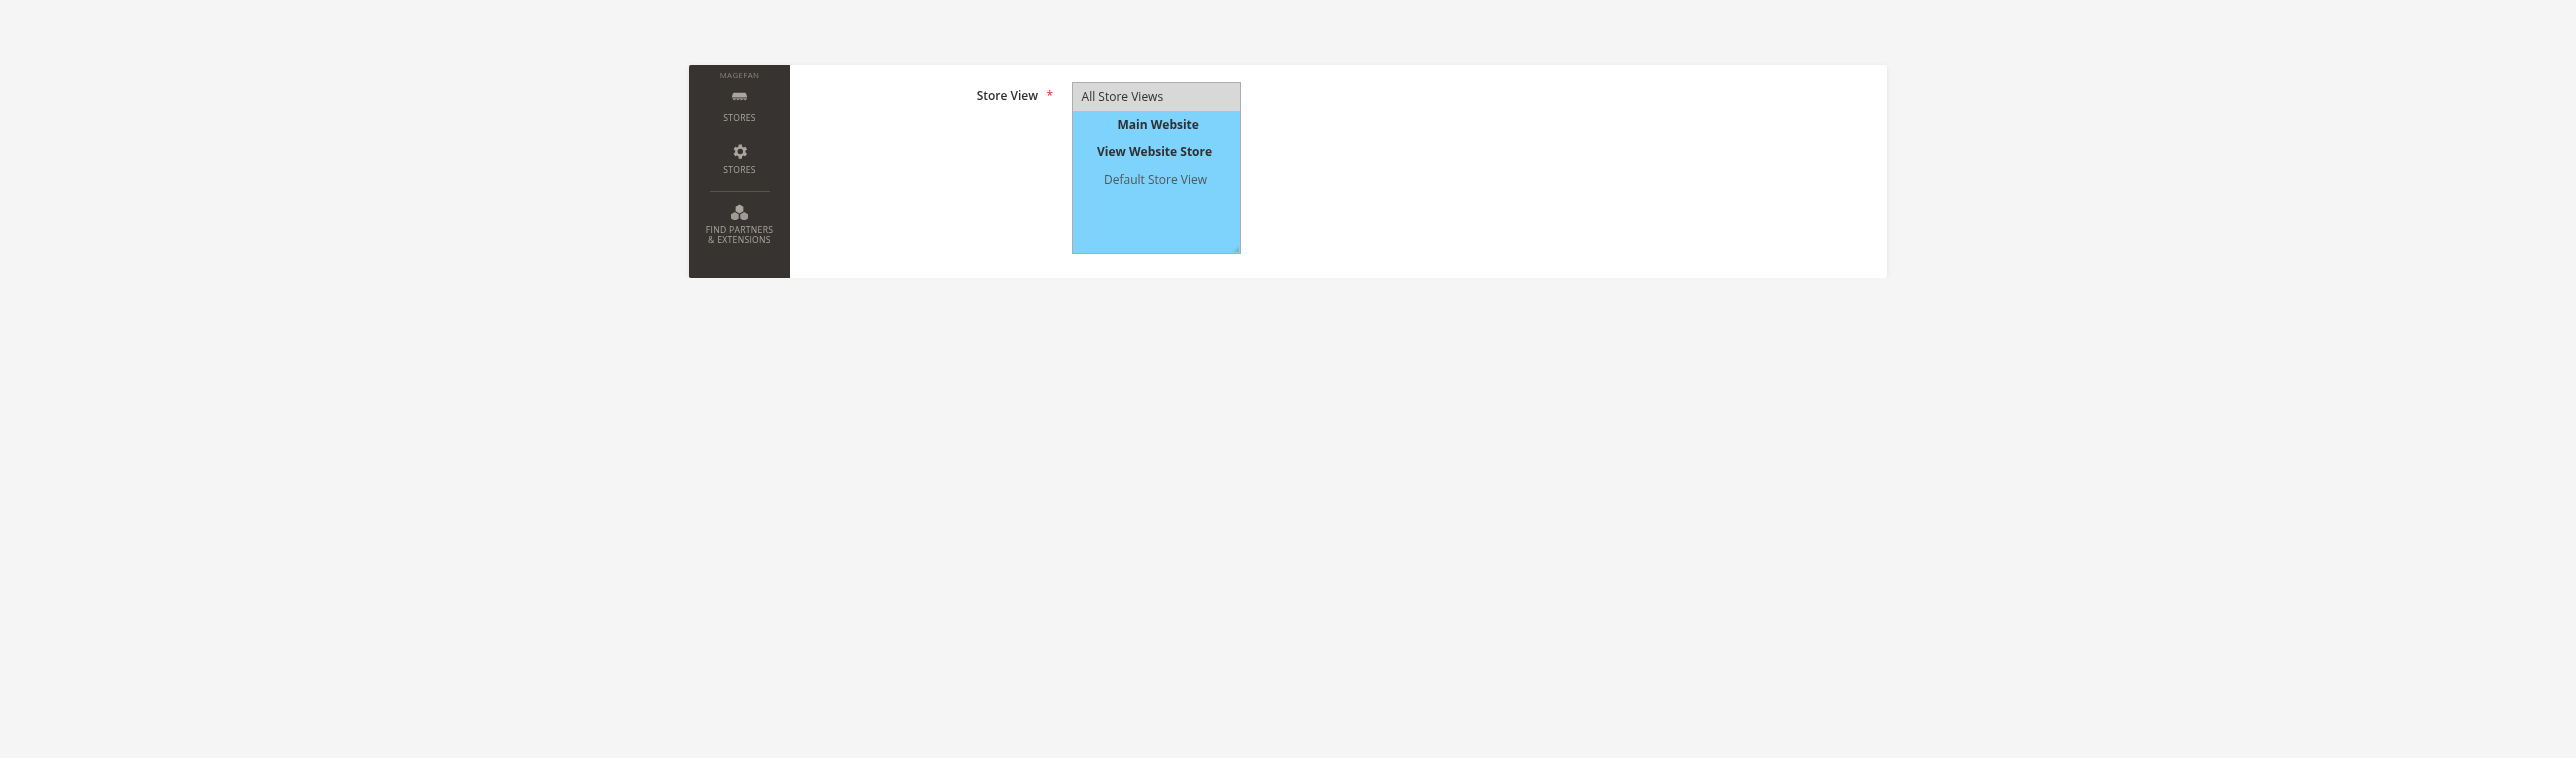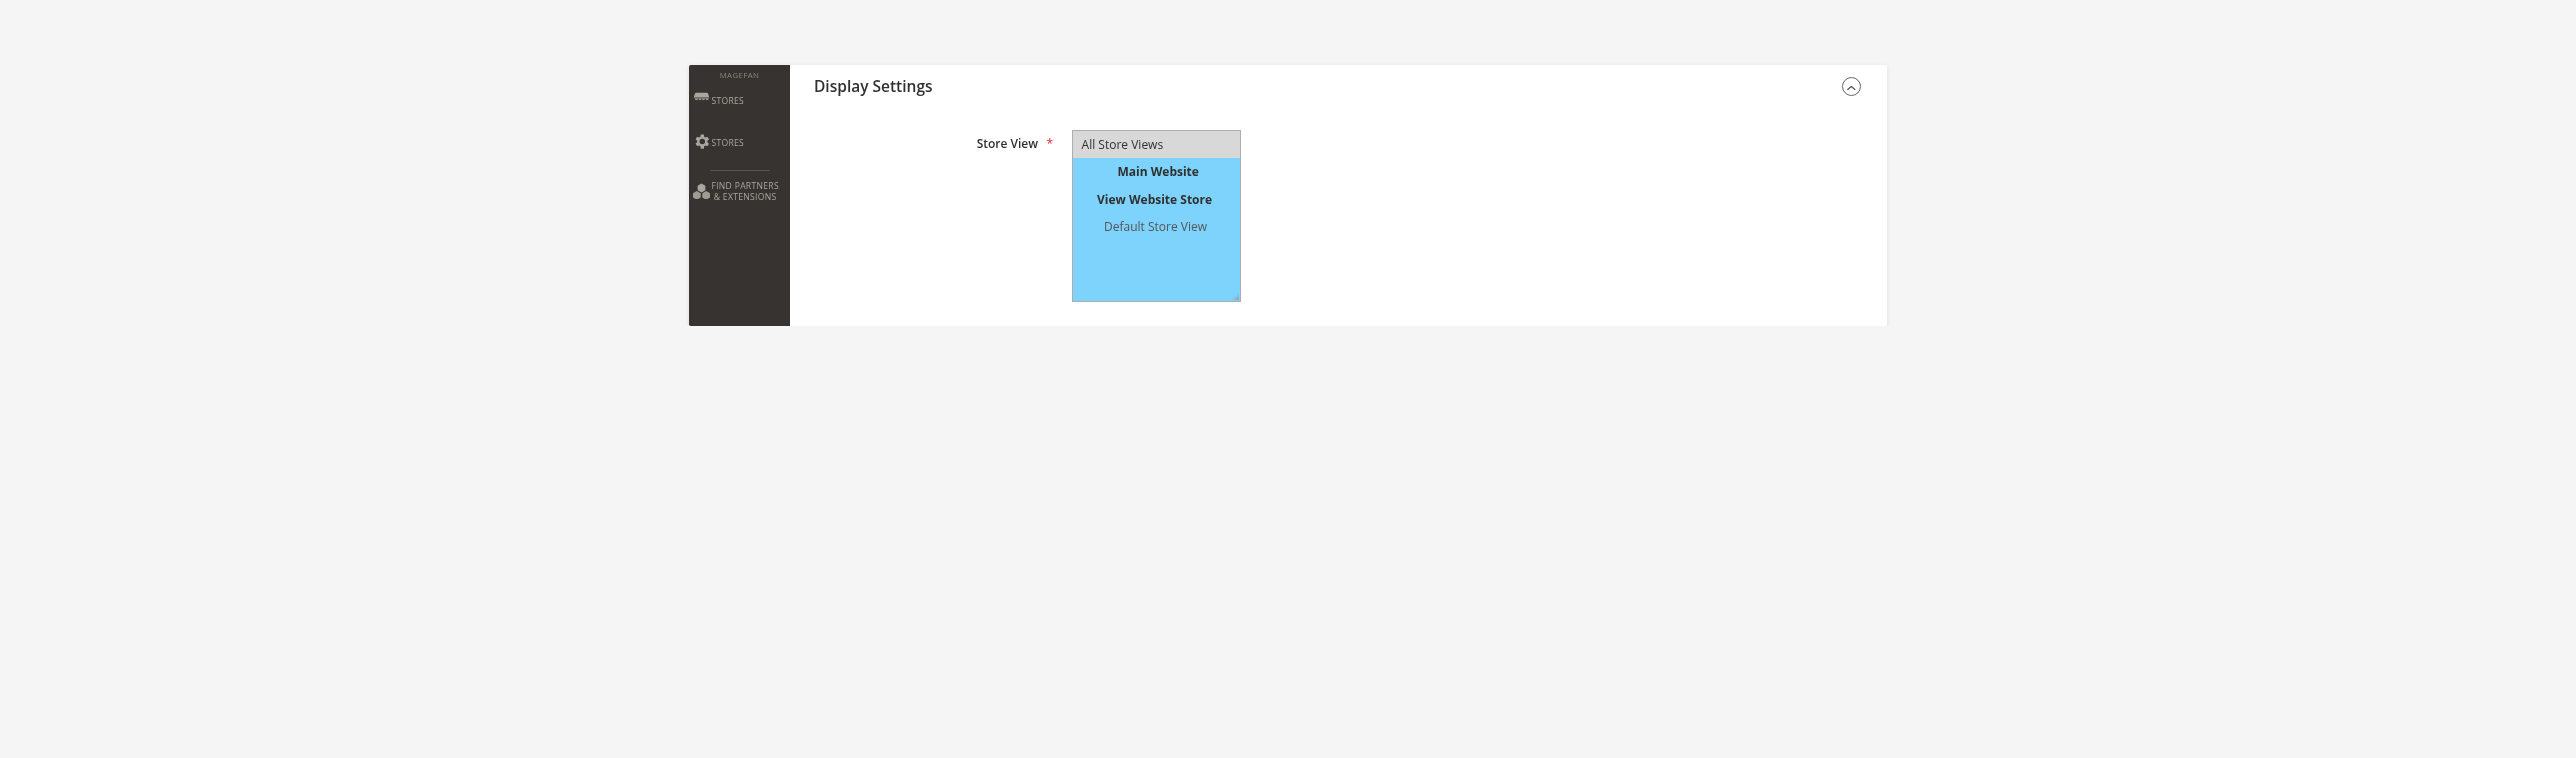--- a/index.html
+++ b/index.html
@@ -35,21 +35,21 @@
     font-size: 7.8px;
     letter-spacing: 0.4px;
     color: #8a857c;
     padding: 5.2px 0 1.7px 0;
     text-align: center;
     width: 100%;
   }
   .sidebar-item {
     width: 100%;
     display: flex;
-    flex-direction: row;
+    flex-direction: column;
     align-items: center;
     padding: 8.6px 3.4px 10.3px 3.4px;
     cursor: pointer;
   }
   .sidebar-item .icon {
     display: flex;
     justify-content: center;
     align-items: center;
     height: 19px;
     margin-bottom: 3.4px;
@@ -198,30 +198,20 @@
           <path d="M12 2l5 2.9v5.7L12 13.5 7 10.6V4.9L12 2z"></path>
           <path d="M6 11.5L11 14.4v5.7l-5 2.9-5-2.9v-5.7l5-2.9zM18 11.5l5 2.9v5.7l-5 2.9-5-2.9v-5.7l5-2.9z" opacity="0.9"></path>
         </svg>
       </span>
       <span class="label" style="white-space: pre-line;">FIND PARTNERS
 &amp; EXTENSIONS</span>
     </div>
   </div>
 
   <div class="content">
-    <div class="section-header">
-      <div class="section-title">Display Settings</div>
-      <div class="collapse-btn">
-        <span>
-          <svg width="8.6" height="6" viewBox="0 0 12 8">
-              <path d="M1 6l5-4 5 4" stroke-width="1.8" stroke-linecap="round" stroke-linejoin="round"></path>
-            </svg>
-        </span>
-      </div>
-    </div>
 
     <div class="form-row">
       <div class="form-label-wrap">
         <span>Store View</span>
         <span class="req">*</span>
       </div>
 
       <div class="multiselect">
         <div class="ms-option selected">All Store Views</div>
         <div class="ms-option level0">Main Website</div>

